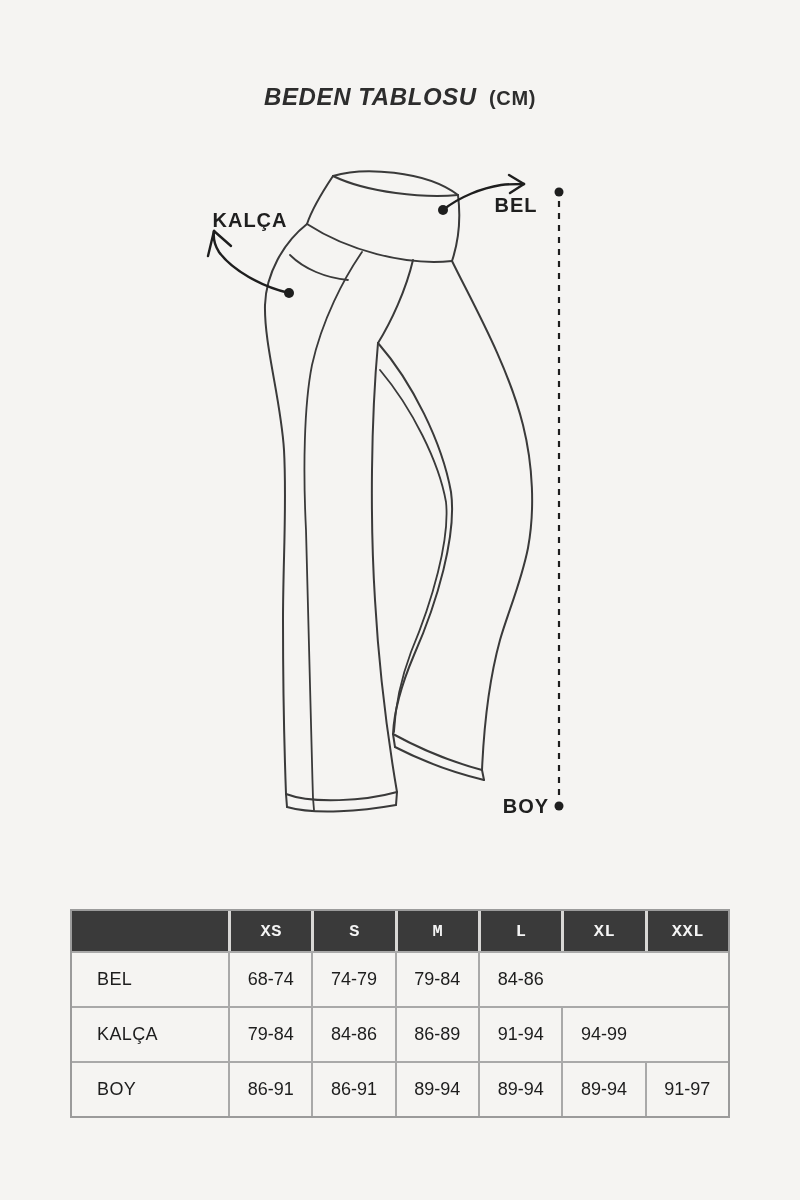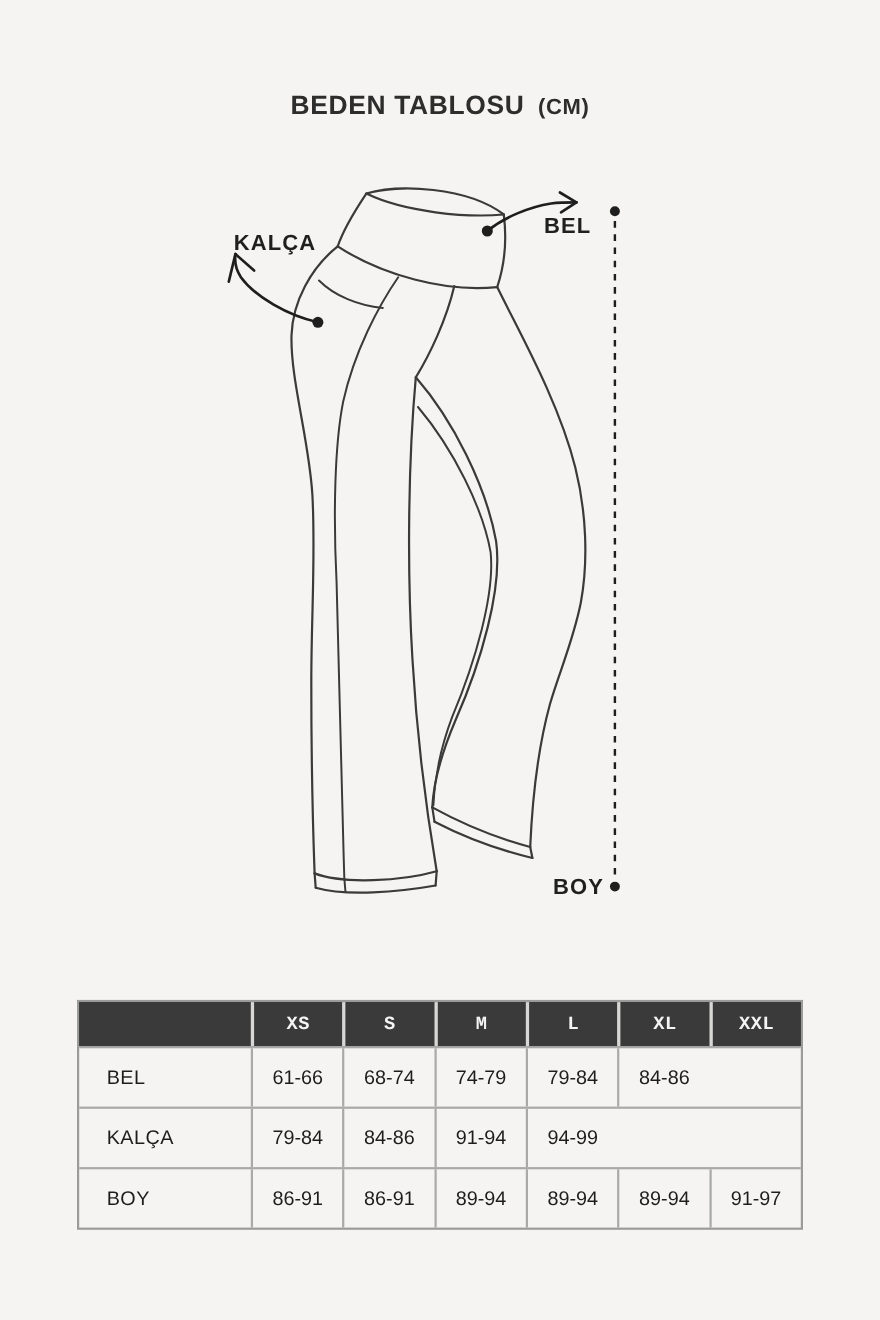--- a/index.html
+++ b/index.html
@@ -14,21 +14,21 @@
   .page{position:relative;width:800px;height:1200px;}
 
   
   .title{
     position:absolute;top:83px;left:0;width:800px;
     text-align:center;
     font-weight:bold;
     color:#2d2d2d;
     letter-spacing:.6px;
   }
-  .title .main{font-size:24px;}
+  .title .main{font-size:24px;font-style:italic;}
   .title .unit{font-size:20px;}
 
   
   svg.diagram{position:absolute;top:0;left:0;}
   .sketch{stroke:#3a3a3a;stroke-width:2;fill:none;stroke-linecap:round;stroke-linejoin:round;}
   .sketch-thin{stroke:#3a3a3a;stroke-width:1.8;fill:none;stroke-linecap:round;stroke-linejoin:round;}
   .marker-dot{fill:#1e1e1e;stroke:none;}
   .measure-dash{stroke:#1e1e1e;stroke-width:2.2;stroke-dasharray:6 6;fill:none;}
   .arrow{stroke:#1e1e1e;stroke-width:2.4;fill:none;stroke-linecap:round;stroke-linejoin:round;}
   .svg-label{
@@ -140,31 +140,31 @@
       <div class="t-cell">XS</div>
       <div class="t-cell">S</div>
       <div class="t-cell">M</div>
       <div class="t-cell">L</div>
       <div class="t-cell">XL</div>
       <div class="t-cell">XXL</div>
     </div>
 
     <div class="t-row body">
       <div class="t-cell rowlabel">BEL</div>
-      <div class="t-cell">61-66</div>
       <div class="t-cell">68-74</div>
       <div class="t-cell">74-79</div>
       <div class="t-cell">79-84</div>
       <div class="t-cell">84-86</div>
     </div>
 
     <div class="t-row body">
       <div class="t-cell rowlabel">KALÇA</div>
       <div class="t-cell">79-84</div>
       <div class="t-cell">84-86</div>
+      <div class="t-cell">86-89</div>
       <div class="t-cell">91-94</div>
       <div class="t-cell">94-99</div>
     </div>
 
     <div class="t-row body">
       <div class="t-cell rowlabel">BOY</div>
       <div class="t-cell">86-91</div>
       <div class="t-cell">86-91</div>
       <div class="t-cell">89-94</div>
       <div class="t-cell">89-94</div>

